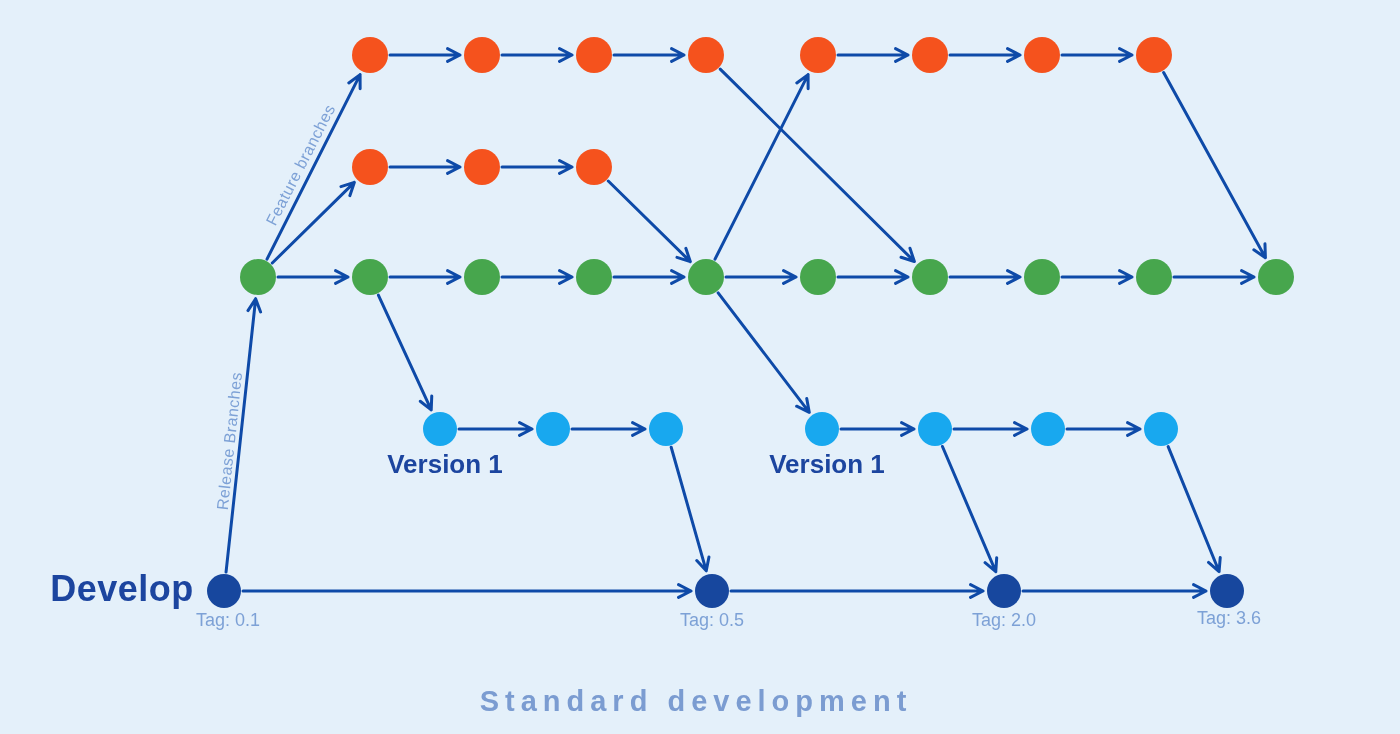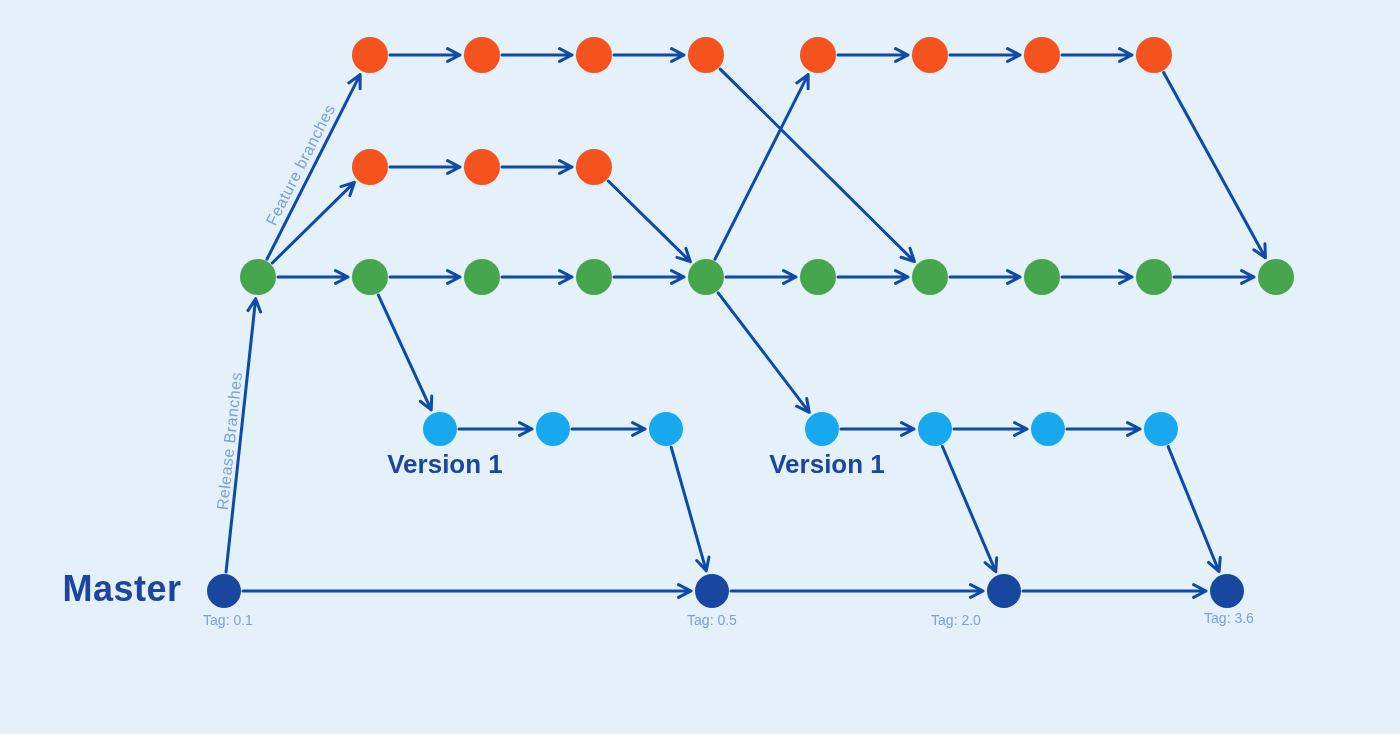--- a/index.html
+++ b/index.html
@@ -30,21 +30,21 @@
     letter-spacing:0.5px;
   }
   .rot-feature{transform:translate(-50%,-50%) rotate(-63deg);}
   .rot-release{transform:translate(-50%,-50%) rotate(-84deg);}
   .version-label{
     font-size:26px;
     font-weight:700;
     color:var(--c-label_navy,#1c459f);
   }
   .tag-label{
-    font-size:14px;
+    font-size:18px;
     color:var(--c-label_muted,#7da1d6);
   }
   .diagram-title{
     font-size:29px;
     font-weight:700;
     letter-spacing:6px;
     color:var(--c-title,#7b9cd1);
   }
 </style>
 </head>
@@ -118,32 +118,33 @@
       <circle cx="935" cy="429" r="17" fill="#18a8ef"></circle>
       <circle cx="1048" cy="429" r="17" fill="#18a8ef"></circle>
       <circle cx="1161" cy="429" r="17" fill="#18a8ef"></circle>
       <circle cx="224" cy="591" r="17" fill="#17479e"></circle>
       <circle cx="712" cy="591" r="17" fill="#17479e"></circle>
       <circle cx="1004" cy="591" r="17" fill="#17479e"></circle>
       <circle cx="1227" cy="591" r="17" fill="#17479e"></circle>
     </svg>
 
 
-  <div class="lbl branch-title master-title" style="left:122px;top:589px;">Master</div>
+  <div class="lbl branch-title master-title" style="left:122px;top:589px;">Develop</div>
 
   <div class="lbl annotation rot-feature" style="left:301px;top:165px;">Feature branches</div>
 
   <div class="lbl annotation rot-release" style="left:230px;top:441px;">Release Branches</div>
 
   <div class="lbl version-label" style="left:445px;top:464px;">Version 1</div>
 
   <div class="lbl version-label" style="left:827px;top:464px;">Version 1</div>
 
   <div class="lbl tag-label" style="left:228px;top:620px;">Tag: 0.1</div>
 
   <div class="lbl tag-label" style="left:712px;top:620px;">Tag: 0.5</div>
 
-  <div class="lbl tag-label" style="left:956px;top:620px;">Tag: 2.0</div>
+  <div class="lbl tag-label" style="left:1004px;top:620px;">Tag: 2.0</div>
 
   <div class="lbl tag-label" style="left:1229px;top:618px;">Tag: 3.6</div>
 
+  <div class="lbl diagram-title" style="left:696px;top:701px;">Standard development</div>
 
 </div>
 
 </body></html>

